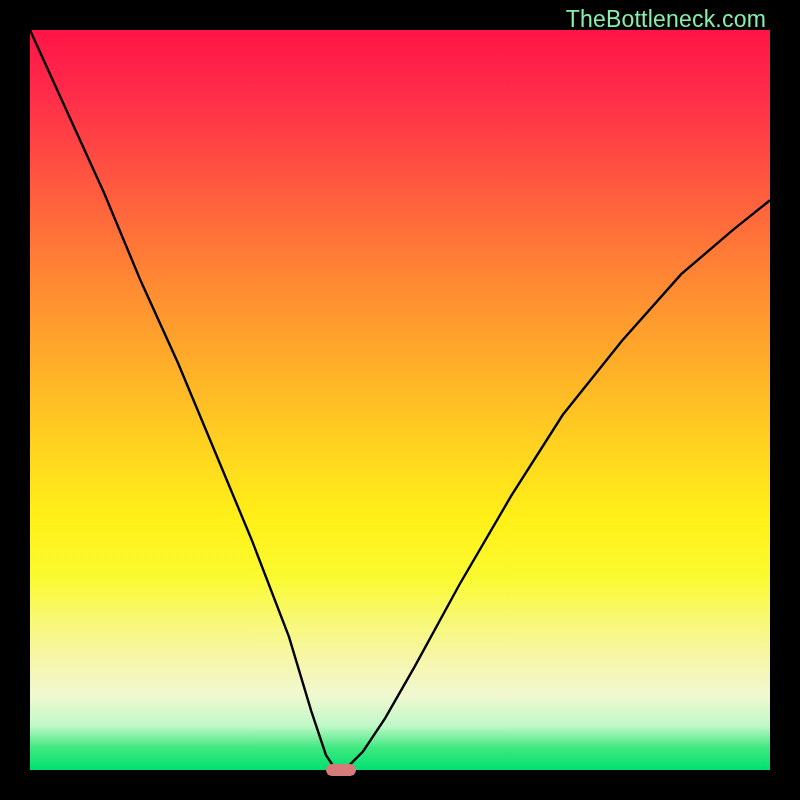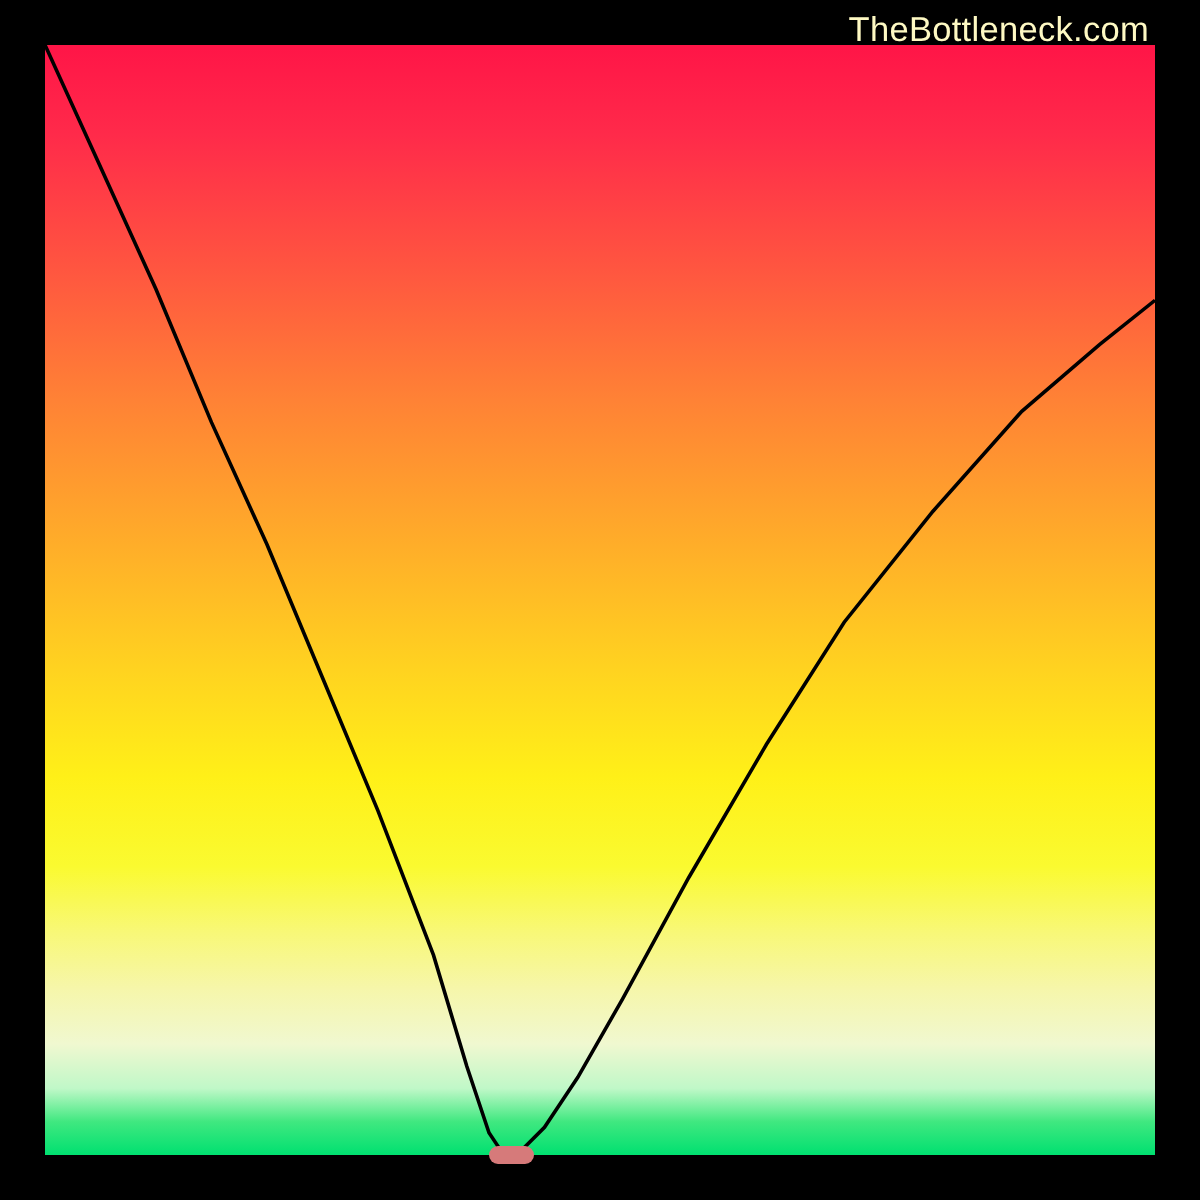--- a/index.html
+++ b/index.html
@@ -38,21 +38,21 @@
       #f0f8d0 90%,
       #c0f8c8 94%,
       #40e880 97%,
       #00e070 100%
     );
   }
   .watermark {
     position: absolute;
     top: 6px;
     right: 34px;
-    color: #fef9c3;
+    color: #86efac;
     font-size: 23px;
     font-weight: 500;
     letter-spacing: 0.2px;
     z-index: 10;
   }
   svg.curve {
     position: absolute;
     top: 0;
     left: 0;
     width: 100%;

